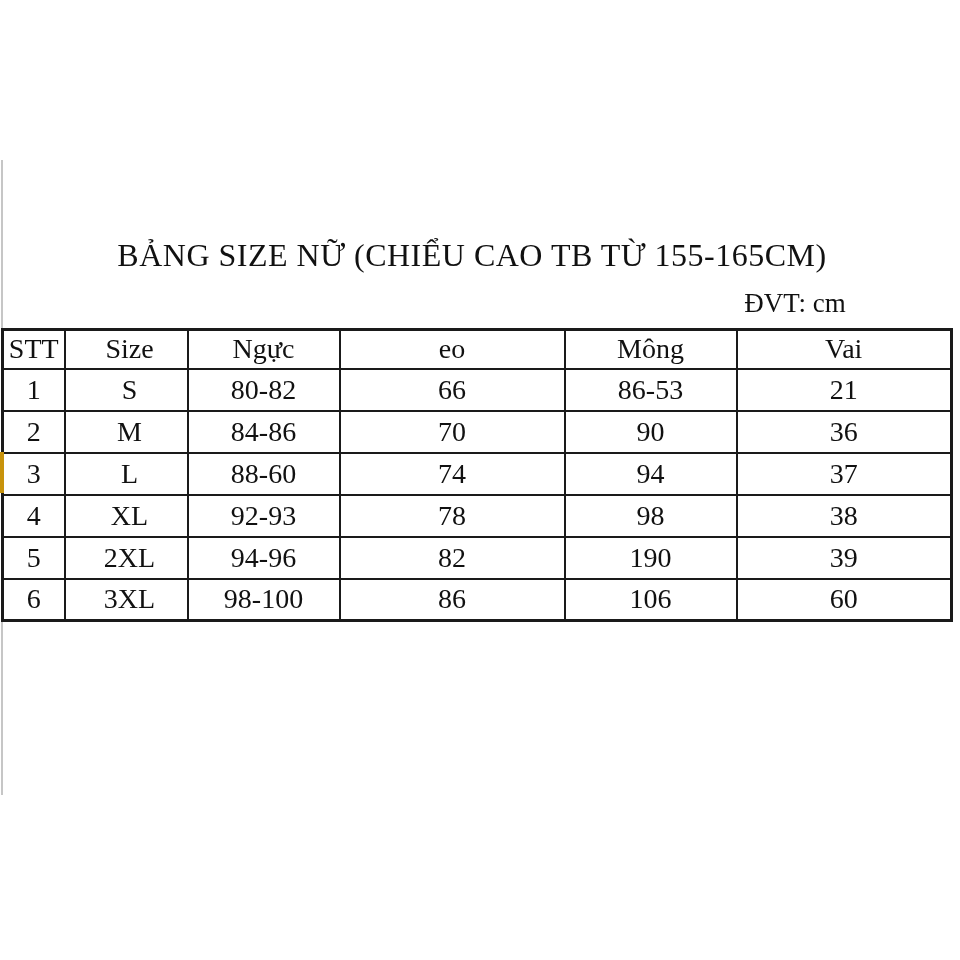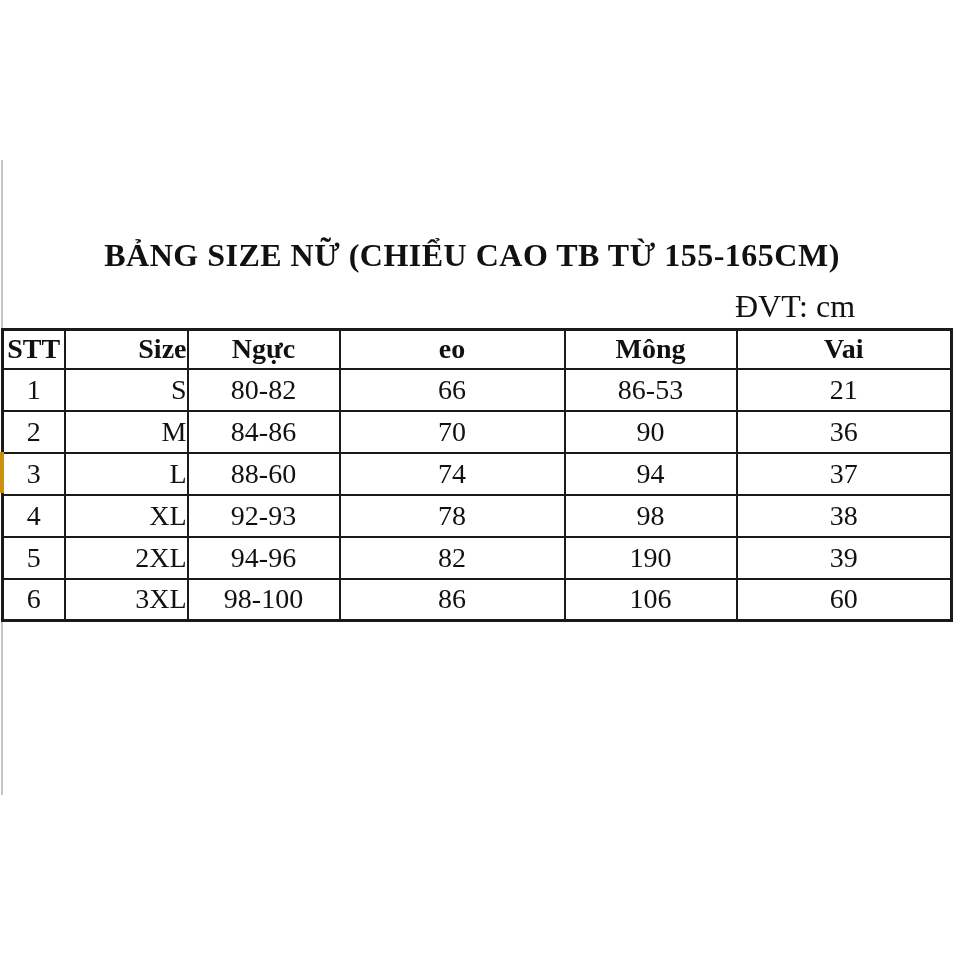--- a/index.html
+++ b/index.html
@@ -24,32 +24,32 @@
     background: #c6c6c6;
     z-index: 1;
   }
   .doc-title {
     position: absolute;
     top: 237px;
     left: 0;
     width: 944px;
     text-align: center;
     font-size: 32px;
-    font-weight: bold;
+    font-weight: normal;
     letter-spacing: 0.5px;
     white-space: nowrap;
     z-index: 2;
   }
   .unit-label {
     position: absolute;
     top: 288px;
     left: 700px;
     width: 190px;
     text-align: center;
-    font-size: 32px;
+    font-size: 27px;
     white-space: nowrap;
     z-index: 2;
   }
   table.size-table {
     position: absolute;
     top: 328px;
     left: 1px;
     width: 949px;
     border-collapse: collapse;
     table-layout: fixed;
@@ -64,22 +64,22 @@
     vertical-align: middle;
     padding: 0;
     overflow: hidden;
     white-space: nowrap;
   }
   table.size-table {
     border: 3px solid #1a1a1a;
   }
   table.size-table thead tr { height: 39px; }
   table.size-table tbody tr { height: 42px; }
-  table.size-table th { font-weight: bold; margin-top: 27px; }
-  table.size-table .col-size { text-align: right; padding-left: 7px; }
+  table.size-table th { font-weight: normal; margin-top: 27px; }
+  table.size-table .col-size { text-align: center; padding-left: 7px; }
   .row-marker {
     position: absolute;
     left: 0;
     top: 452px;
     width: 4px;
     height: 41px;
     background: #c8930b;
     z-index: 3;
   }
 </style>

